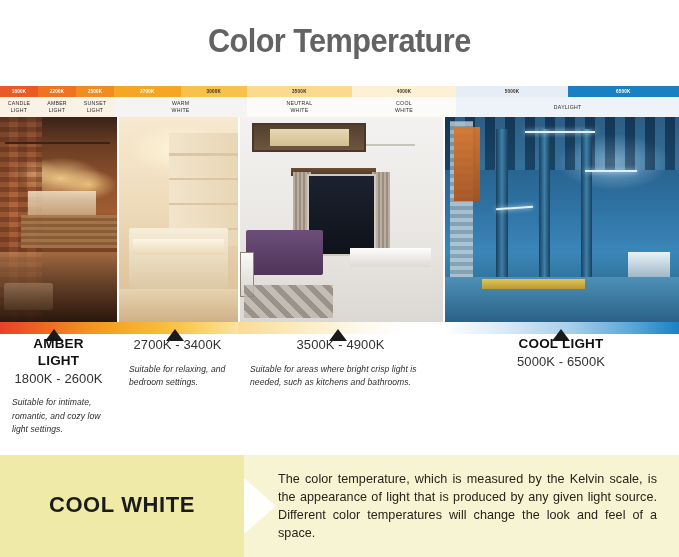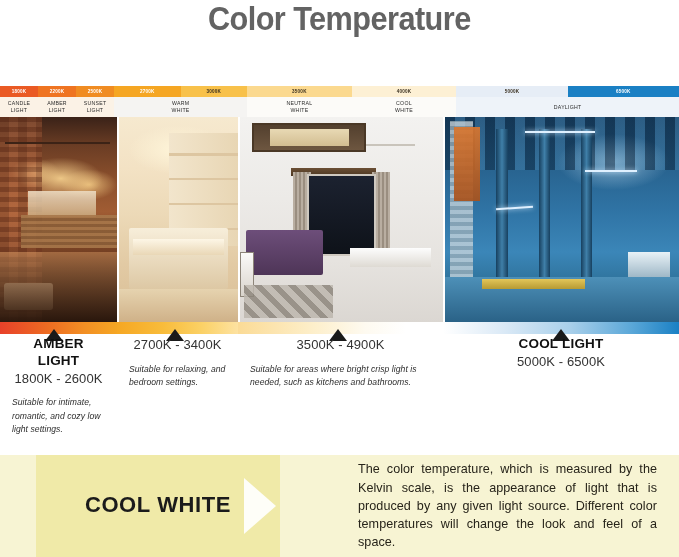--- a/index.html
+++ b/index.html
@@ -9,21 +9,21 @@
     background:#ffffff;
     font-family:"Liberation Sans", sans-serif;
     -webkit-font-smoothing:antialiased;
     overflow:hidden;
     position:relative;
   }
   .page { position:relative; width:679px; height:557px; background:#fff; }
 
   
   .title-wrap { position:absolute; left:0; top:0; width:679px; height:60px;
-    display:flex; align-items:flex-start; justify-content:center; }
+    display:flex; align-items:flex-end; justify-content:center; }
   .title {
     font-family:"Liberation Sans", sans-serif;
     font-size:33px; font-weight:bold; color:#636363;
     letter-spacing:-0.6px; transform:scaleX(0.93); transform-origin:center;
     white-space:nowrap;
   }
 
   
   .scale { position:absolute; left:0; top:86px; width:679px; height:31px; }
   .scale-kelvin { position:absolute; left:0; top:0; width:679px; height:11px; display:flex; }
@@ -147,32 +147,32 @@
     text-align:center; line-height:1.25; }
   .cap .range { font-size:13px; color:#333; text-align:center; line-height:1.35;
     letter-spacing:0.1px; font-weight:normal; }
   .cap p { margin-top:9px; font-size:8.6px; font-style:italic; color:#2e2e2e;
     line-height:1.55; letter-spacing:0.05px; }
 
   
   .bottom { position:absolute; left:0; top:455px; width:679px; height:102px;
     background:#f7f4d3; display:flex; }
   .bottom-left { position:relative; width:244px; height:102px; background:#f0eaa8;
-    display:flex; flex-direction:row; align-items:center; justify-content:center;margin-left:36px; }
+    display:flex; flex-direction:row; align-items:center; justify-content:center; }
   .bl-title { font-size:22px; font-weight:bold; color:#1b1b1b; letter-spacing:0.6px;
     line-height:1; margin-bottom:2px; }
   .bl-value { font-size:43px; font-weight:normal; color:#1b1b1b; letter-spacing:1px;
     line-height:1.02; }
   .chev { position:absolute; left:244px; top:455px; width:56px; height:102px;
     overflow:hidden; pointer-events:none; }
   .chev .arrow { position:absolute; left:-8px; top:16px; width:40px; height:70px;
     background:#ffffff; opacity:.92;
     clip-path:polygon(0% 0%, 0% 100%, 100% 50%);
     filter:blur(0.4px); }
-  .bottom-right { flex:1; display:flex; align-items:center; padding:0 22px 0 34px;margin-left:44px; }
+  .bottom-right { flex:1; display:flex; align-items:center; padding:0 22px 0 34px; }
   .bottom-right p { font-size:12.6px; color:#27241a; line-height:1.45;
     text-align:justify; letter-spacing:0.05px; }
 </style>
 </head>
 <body>
 
 <div class="page">
 
   <div class="title-wrap">
     <div class="title">Color Temperature</div>

